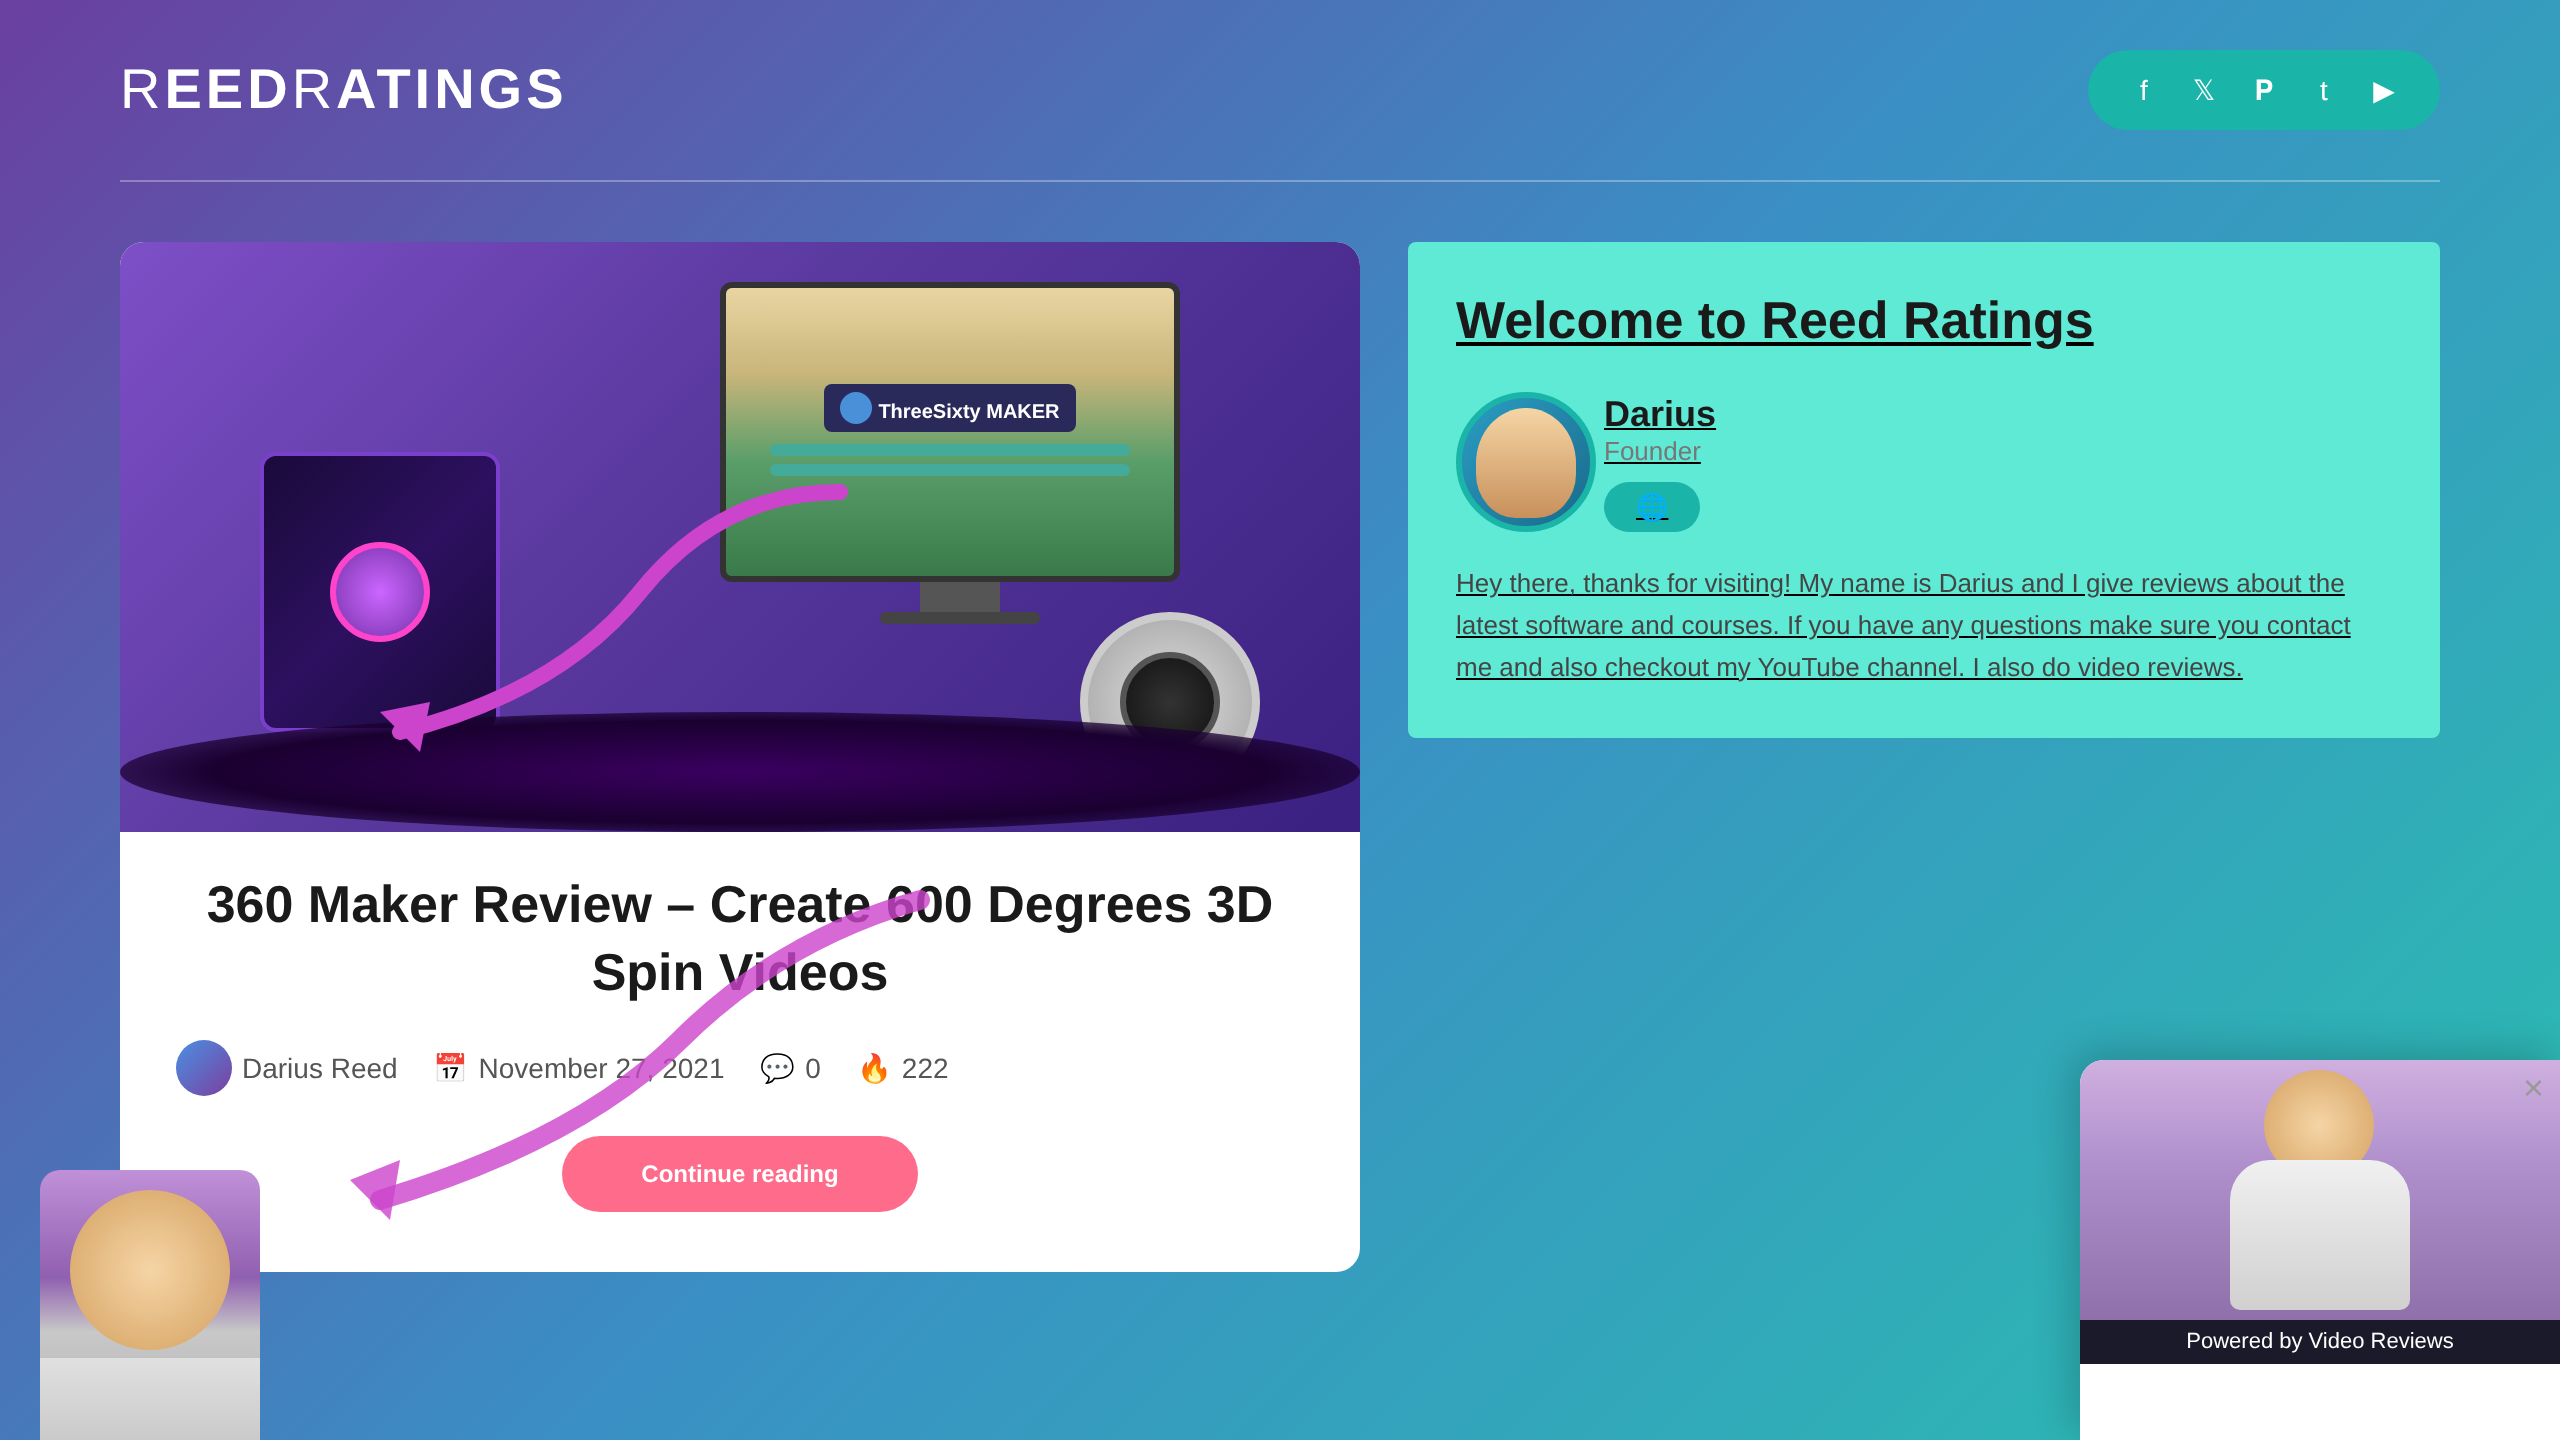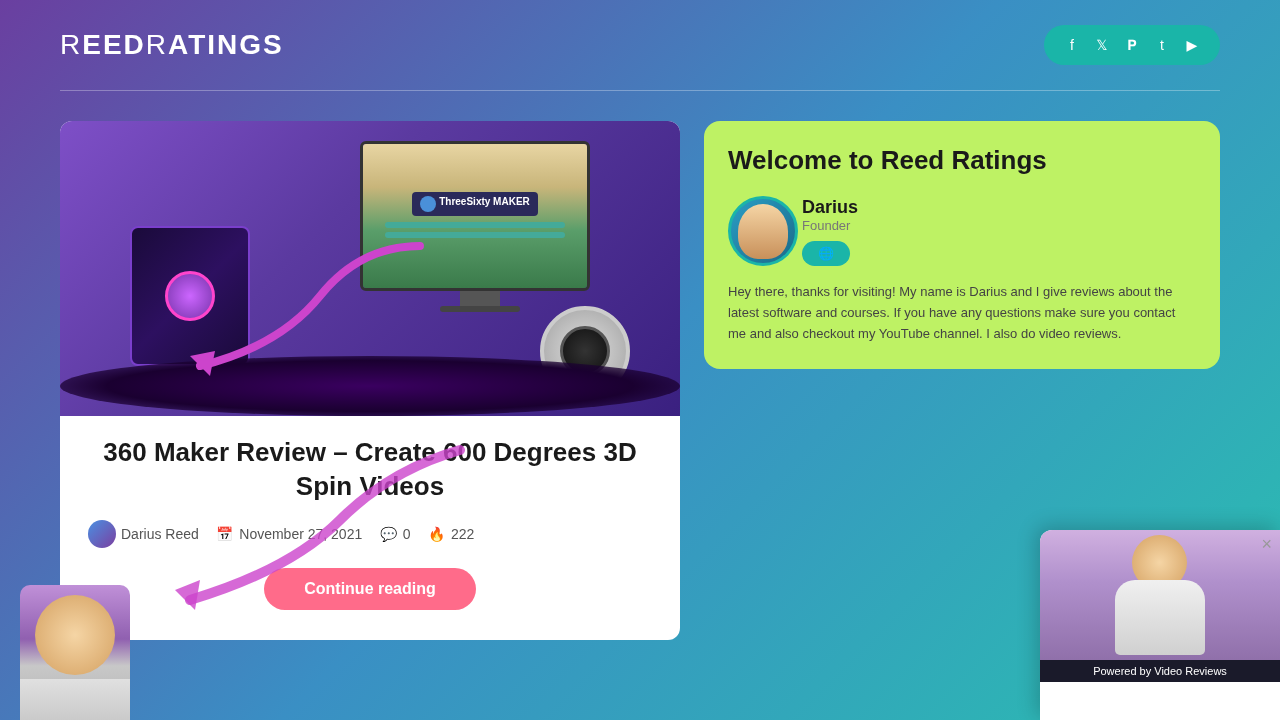--- a/index.html
+++ b/index.html
@@ -124,21 +124,21 @@
     }
     .app-logo-box {
       background: #2a2a5a;
       color: white;
       font-size: 10px;
       font-weight: bold;
       padding: 4px 8px;
       border-radius: 4px;
       margin-bottom: 4px;
       display: flex;
-      align-items: flex-start;
+      align-items: flex-end;
       gap: 3px;
     }
     .app-logo-icon {
       background: #4a90d9;
       border-radius: 50%;
       width: 16px;
       height: 16px;
       display: inline-block;
     }
     .monitor-stand {
@@ -249,37 +249,38 @@
       background: linear-gradient(135deg, #4a90e2, #7b3fa0);
     }
     .continue-btn {
       display: block;
       margin: 0 auto;
       background: #ff6b8a;
       color: white;
       border: none;
       border-radius: 30px;
       padding: 12px 40px;
-      font-size: 16px;
+      font-size: 12px;
       font-weight: 600;
       cursor: pointer;
       text-align: center;
     }
 
     
     .sidebar {
       display: flex;
       flex-direction: column;
       gap: 16px;
       flex: 1;
     }
     .sidebar-card {
-      background: #bef264;
-      border-radius: 16px;
+      background: #5eead4;
+      border-radius: 4px;
       padding: 24px;
+      text-decoration: underline;
     }
     .welcome-title {
       font-size: 26px;
       font-weight: 700;
       color: #1a1a1a;
       margin-bottom: 20px;
       line-height: 1.2;
     }
     .author-row {
       display: flex;

